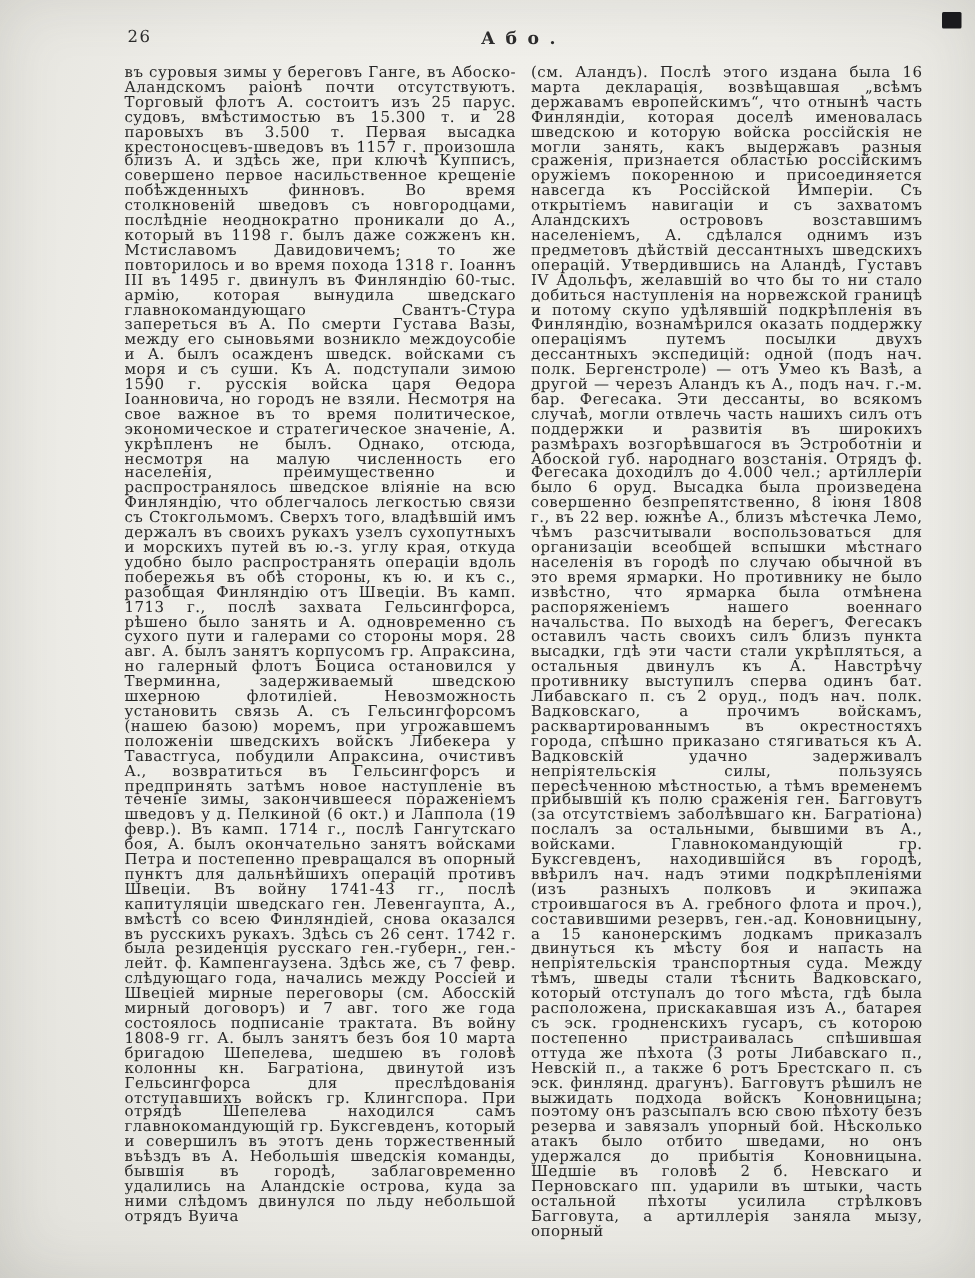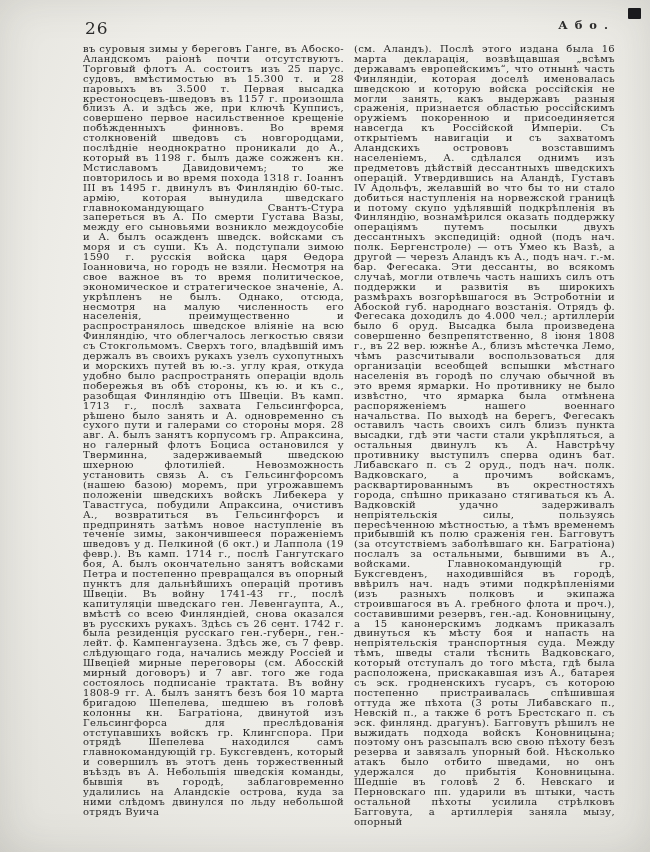--- a/index.html
+++ b/index.html
@@ -28,29 +28,29 @@
     position: absolute;
     top: 18px;
     left: 83px;
     width: 532px;
     height: 15px;
   }
   .page-number {
     position: absolute;
     left: 2px;
     top: 0;
-    font-size: 17px;
+    font-size: 11px;
     letter-spacing: 1px;
   }
   .running-head {
     position: absolute;
     left: 0;
     right: 0;
     top: 0;
-    text-align: right;
+    text-align: center;
     font-size: 11.5px;
     font-weight: bold;
     letter-spacing: 7px;
   }
   .text-block {
     position: absolute;
     top: 44px;
     left: 83px;
     width: 532px;
     display: flex;

